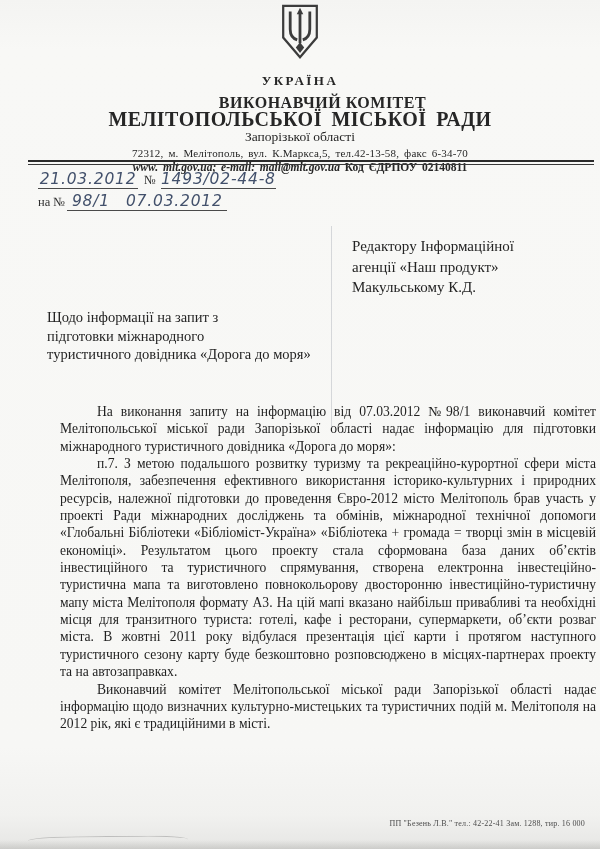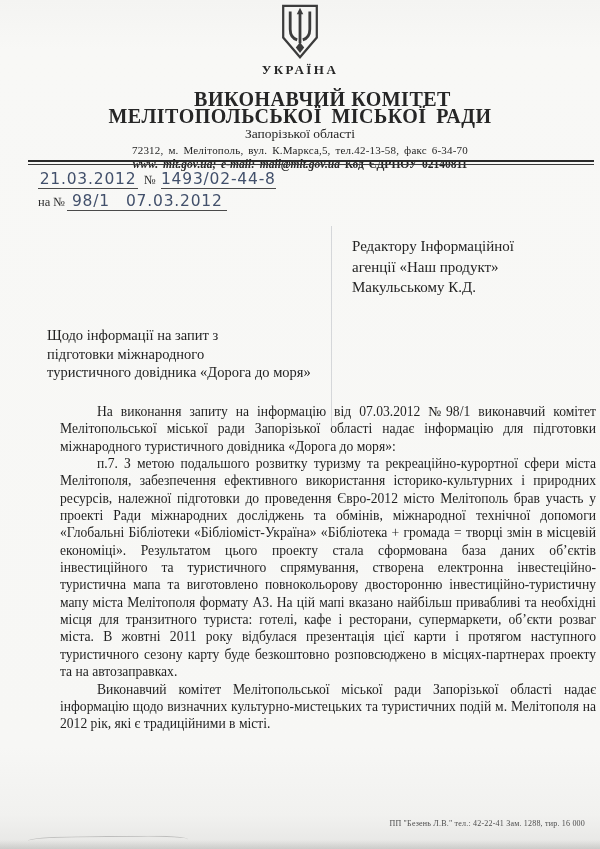--- a/index.html
+++ b/index.html
@@ -5,45 +5,45 @@
   html,body { margin:0; padding:0; }
   body { width:600px; height:849px; background:#dcdcda; }
   .page {
     position:relative; width:600px; height:849px; overflow:hidden;
     background:linear-gradient(180deg,#f4f4f2 0%,#f8f8f6 6%,#f7f7f5 88%,#f1f1ef 96%,#e6e6e4 100%);
     font-family:"Liberation Serif", serif; color:#222;
   }
   
   .letterhead { position:absolute; top:4px; left:0; width:100%; text-align:center; color:#262626; }
   .emblem { display:block; margin:0 auto; }
-  .country   { font-size:13px; font-weight:bold; letter-spacing:2.5px; margin-top:3px; line-height:14px; }
-  .committee { font-size:20px; font-weight:bold; letter-spacing:0.5px; margin-top:14px; line-height:17px;padding-left:45px; }
+  .country   { font-size:13px; font-weight:bold; letter-spacing:2.5px; margin-top:14px; line-height:14px; }
+  .committee { font-size:16px; font-weight:bold; letter-spacing:0.5px; margin-top:6px; line-height:17px;padding-left:45px; }
   .council   { font-size:20px; font-weight:bold; letter-spacing:0.5px; line-height:17px; word-spacing:4px; }
   .oblast    { font-size:13.5px; font-weight:normal; line-height:15px; margin-top:1px; }
   .addr      { font-size:11px; line-height:13px; margin-top:3px; letter-spacing:0.2px; word-spacing:2px; }
   .contacts  { font-size:11.5px; line-height:13px; margin-top:1px; word-spacing:2px;font-weight:bold; }
   .contacts .it { font-style:italic; }
   .rule { position:absolute; left:28px; top:160px; width:566px; height:2px;
           border-top:2.4px solid #2b2b2b; border-bottom:1.6px solid #3a3a3a; }
   
   .ref { position:absolute; left:38px; top:170px; font-size:12.5px; color:#2f2f2f; }
-  .hand { font-family:"DejaVu Sans", sans-serif; color:#42506b;
+  .hand { font-family:"DejaVu Sans", sans-serif; font-style:italic; color:#42506b;
           font-size:15.5px; letter-spacing:0.8px; white-space:nowrap; }
   .uline { display:inline-block; border-bottom:1.2px solid #4a4a4a; text-align:center; }
   .ref-row { display:flex; align-items:flex-end; }
   .ref-row + .ref-row { margin-top:3px; }
   .w-date { min-width:100px; }
   .w-num  { min-width:104px; }
   .w-in   { min-width:160px; }
   .nolabel { margin:0 5px 1px 6px; }
   .inlabel { margin:0 2px 1px 0; }
   .gap { display:inline-block; width:16px; }
   
   .recipient { position:absolute; left:352px; top:236px; font-size:15px; line-height:20.5px; color:#242424; }
-  .subject   { position:absolute; left:47px;  top:326px; font-size:14.5px; line-height:18.5px; color:#242424; }
+  .subject   { position:absolute; left:47px;  top:308px; font-size:14.5px; line-height:18.5px; color:#242424; }
   
   .letter-body { position:absolute; left:60px; top:403px; width:536px;
                  font-size:13.6px; line-height:17.35px; text-align:justify; color:#1f1f1f; }
   .letter-body p { margin:0; text-indent:37px; }
   
   .print-info { position:absolute; top:819px; right:15px; font-size:8px; color:#4c4c4c; letter-spacing:0.2px; }
   
   .scan-line { position:absolute; left:331px; top:226px; width:1px; height:202px; background:rgba(150,156,166,0.35); }
   .scan-bottom { position:absolute; left:0; bottom:0; width:100%; height:9px;
                  background:linear-gradient(180deg, rgba(0,0,0,0) 0%, rgba(110,110,106,0.22) 100%); }

